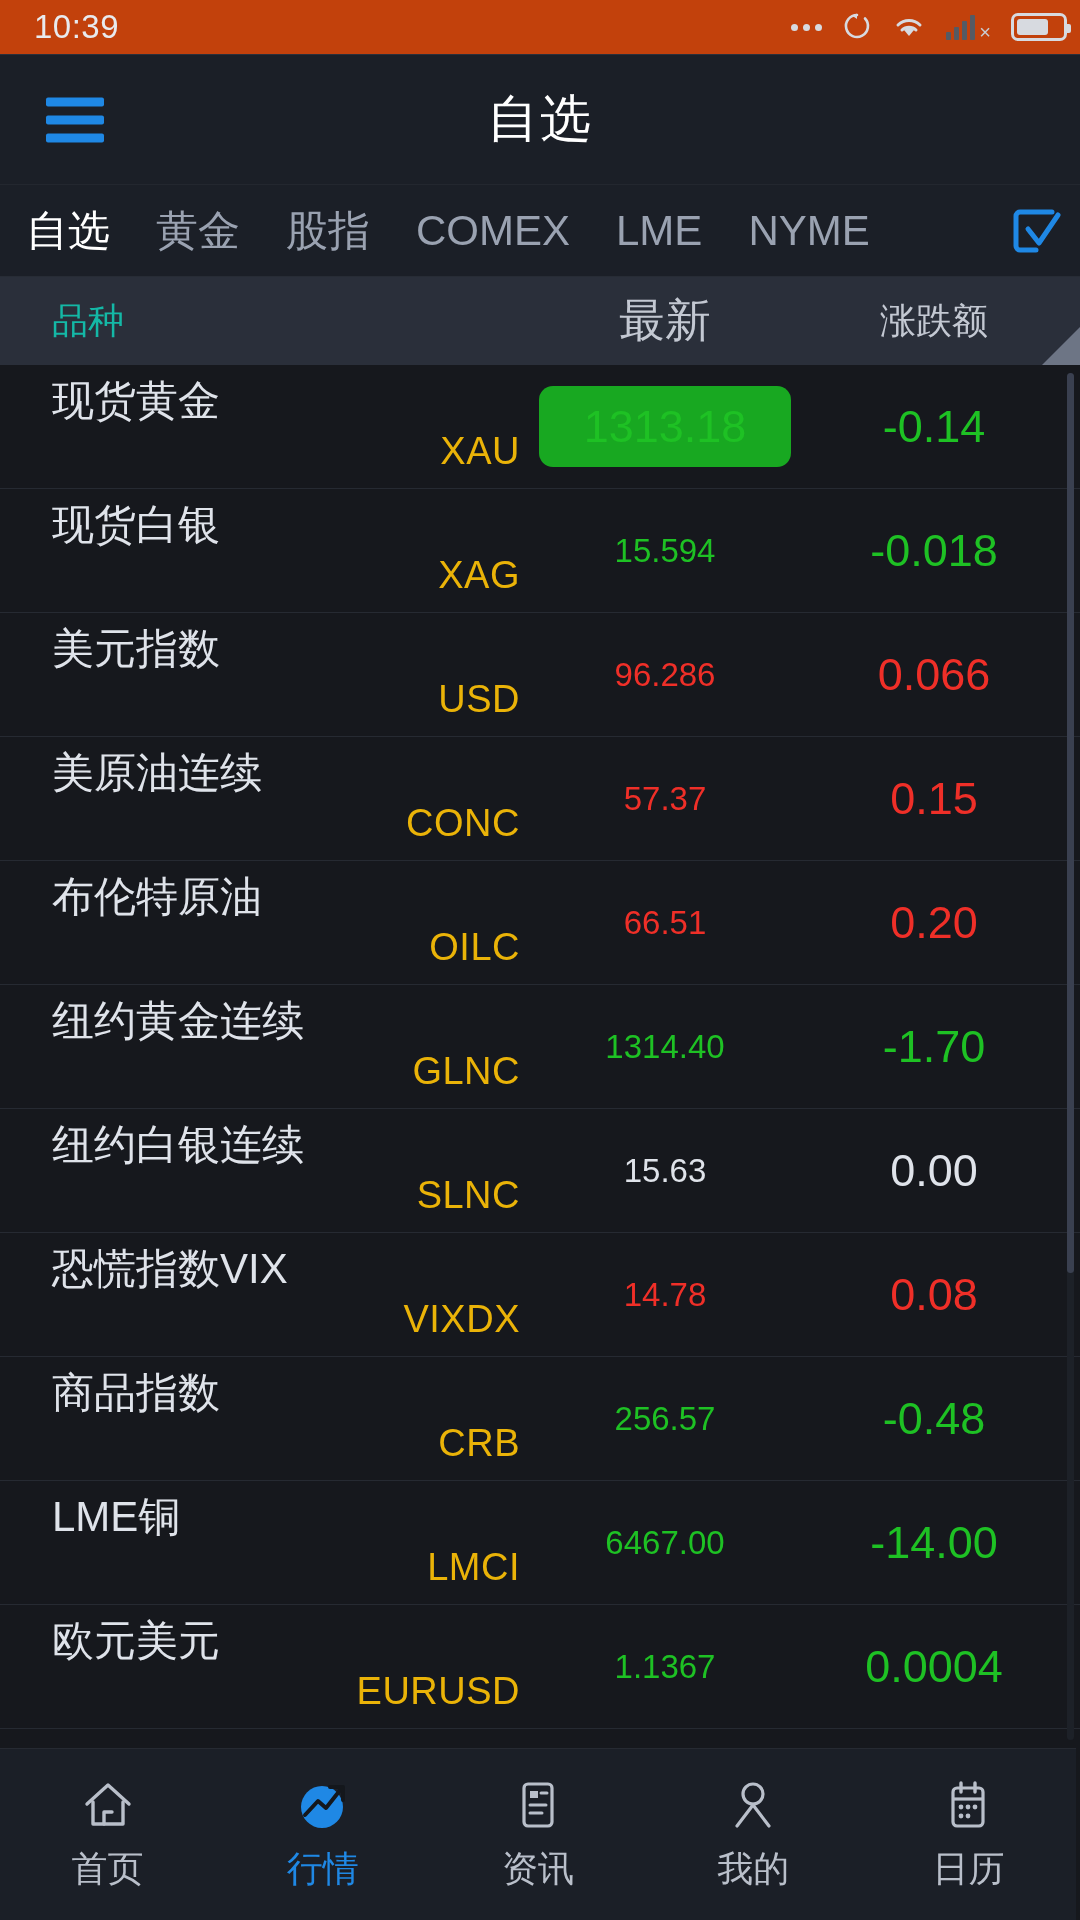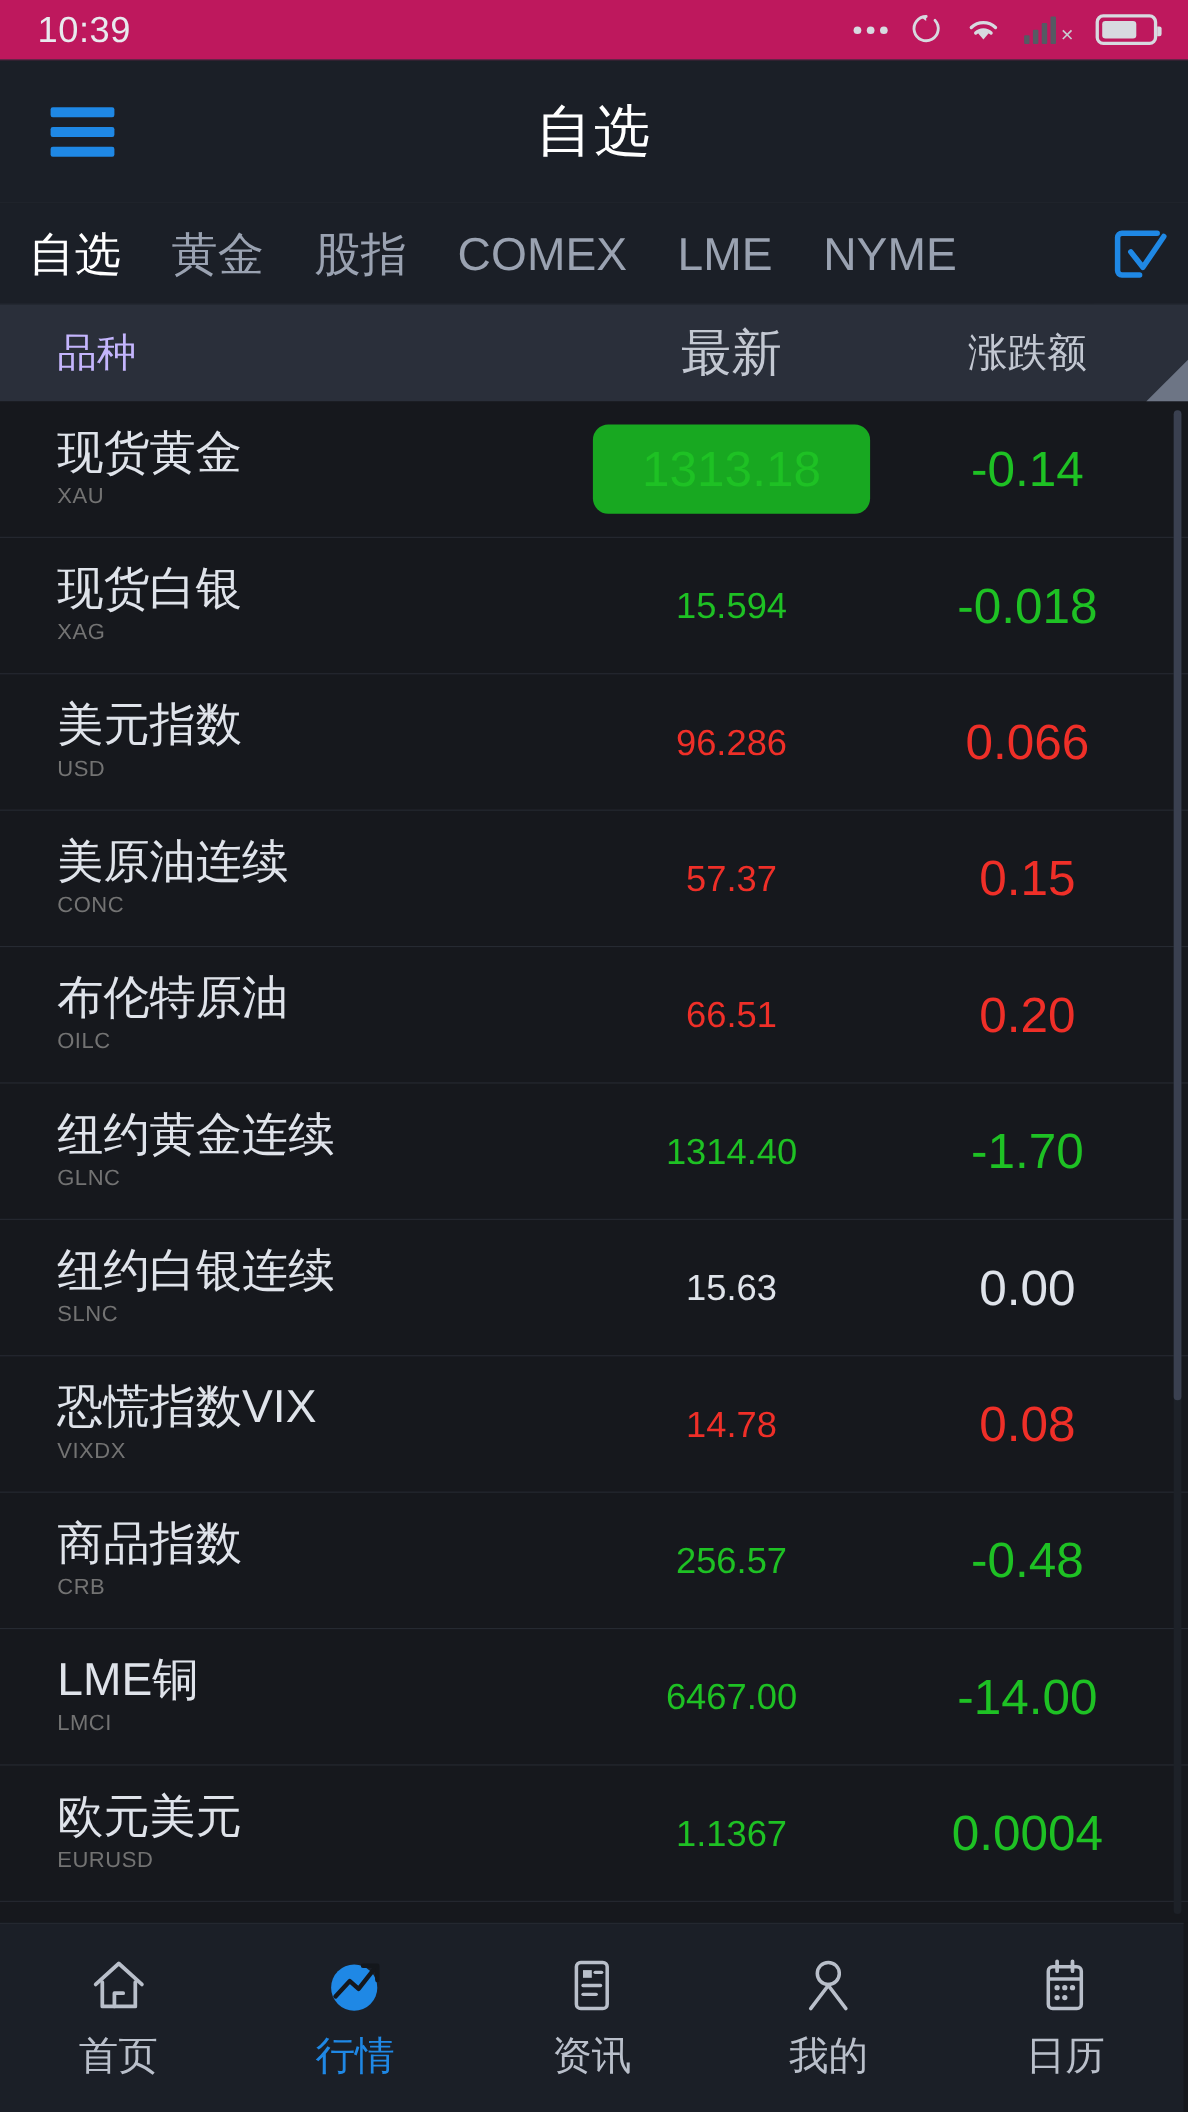--- a/index.html
+++ b/index.html
@@ -6,23 +6,23 @@
   html, body {
     width:1080px; height:1920px;
     background:#16181d;
     font-family:"Liberation Sans","DejaVu Sans",sans-serif;
     overflow:hidden;
   }
   #app { position:relative; width:1080px; height:1920px; background:#16181d; }
 
   
   .statusbar {
-    height:55px; background:#be185d;
+    height:55px; background:#c2410c;
     display:flex; align-items:center; justify-content:space-between;
-    padding:0 28px 0 34px;
+    padding:0 13px 0 34px;
     border-bottom:1px solid #2a2f3a;
   }
   .status-time { color:#e8eaee; font-size:33px; letter-spacing:0.5px; }
   .status-icons { display:flex; align-items:center; gap:20px; }
   .ico-dots { display:flex; gap:5px; align-items:center; }
   .ico-dots i { width:7px; height:7px; border-radius:50%; background:#d7dae0; display:block; }
   .ico-sync { width:30px; height:30px; position:relative; }
   .ico-sync svg { display:block; }
   .ico-wifi { width:34px; height:28px; }
   .ico-signal { display:flex; align-items:flex-end; gap:3px; height:26px; position:relative; padding-right:16px;}
@@ -64,37 +64,37 @@
   .tab-edit {
     position:absolute; right:16px; top:50%; transform:translateY(-50%);
     width:58px; height:58px;
   }
 
   
   .colhead {
     height:88px; background:#2a2f3a; display:flex; align-items:center;
     position:relative;
   }
-  .colhead .c-name { width:520px; padding-left:52px; color:#c4b5fd; font-size:36px; }
+  .colhead .c-name { width:520px; padding-left:52px; color:#14b8a6; font-size:36px; }
   .colhead .c-last { width:290px; text-align:center; color:#c3c8d2; font-size:46px; }
   .colhead .c-chg  { flex:1; text-align:center; color:#c3c8d2; font-size:36px; padding-right:22px;}
   .corner-tri {
     position:absolute; right:0; bottom:0; width:0; height:0;
     border-left:38px solid transparent; border-bottom:38px solid #6d7585;
   }
 
   
   .list { position:absolute; left:0; right:0; top:365px; bottom:172px; overflow:hidden; background:#16181d; }
   .row {
     height:124px; display:flex; align-items:center;
     border-bottom:1px solid #262a32; position:relative;
   }
   .row .name-cell { width:520px; padding-left:52px; }
   .row .nm { color:#dfe3ea; font-size:42px; line-height:1.02; }
-  .row .cd { color:#737373; font-size:20px; margin-top:7px; letter-spacing:0.5px; }
+  .row .cd { color:#eab308; font-size:38px; margin-top:7px; letter-spacing:0.5px;text-align:right; }
   .row .last-cell { width:290px; display:flex; justify-content:center; align-items:center; }
   .row .last { font-size:33px; }
   .row .chg-cell { flex:1; text-align:center; padding-right:22px; }
   .row .chg { font-size:45px; }
   .pill {
     background:#18a821; border-radius:14px;
     padding:18px 40px; color:#ffffff; font-size:45px; line-height:1;
     min-width:252px; text-align:center;
   }
   .pill.down { background:#18a821; }

